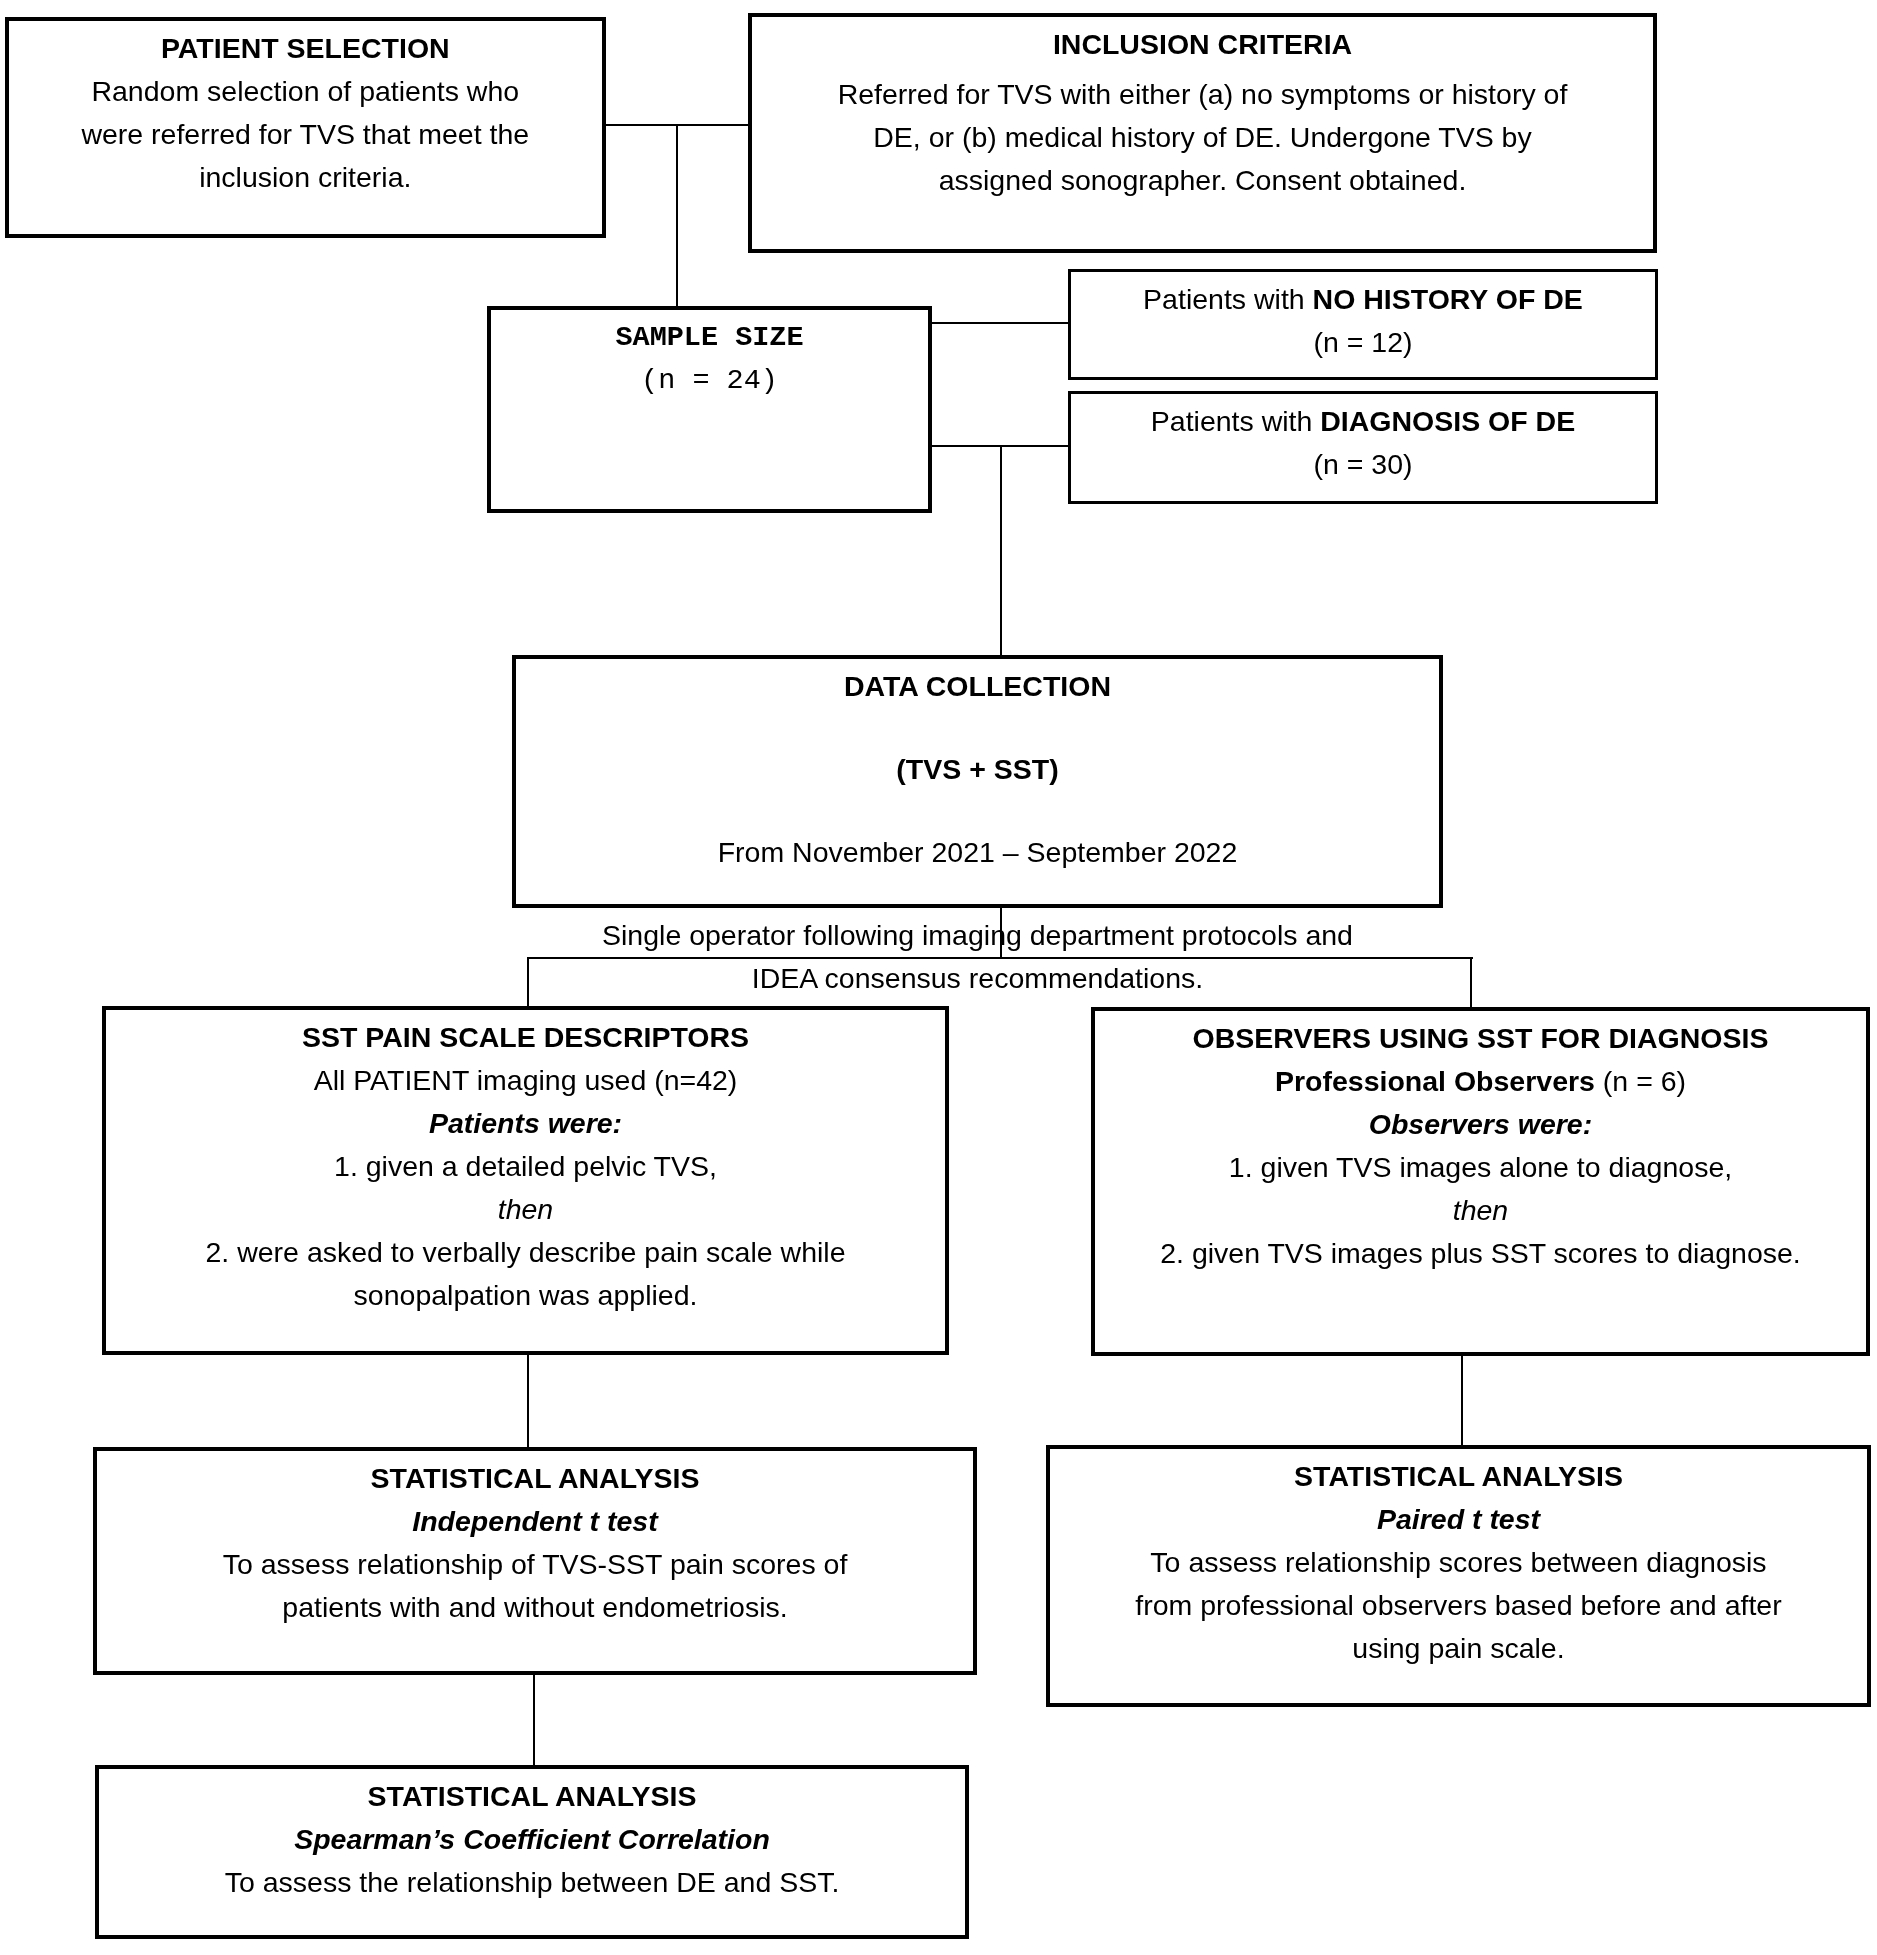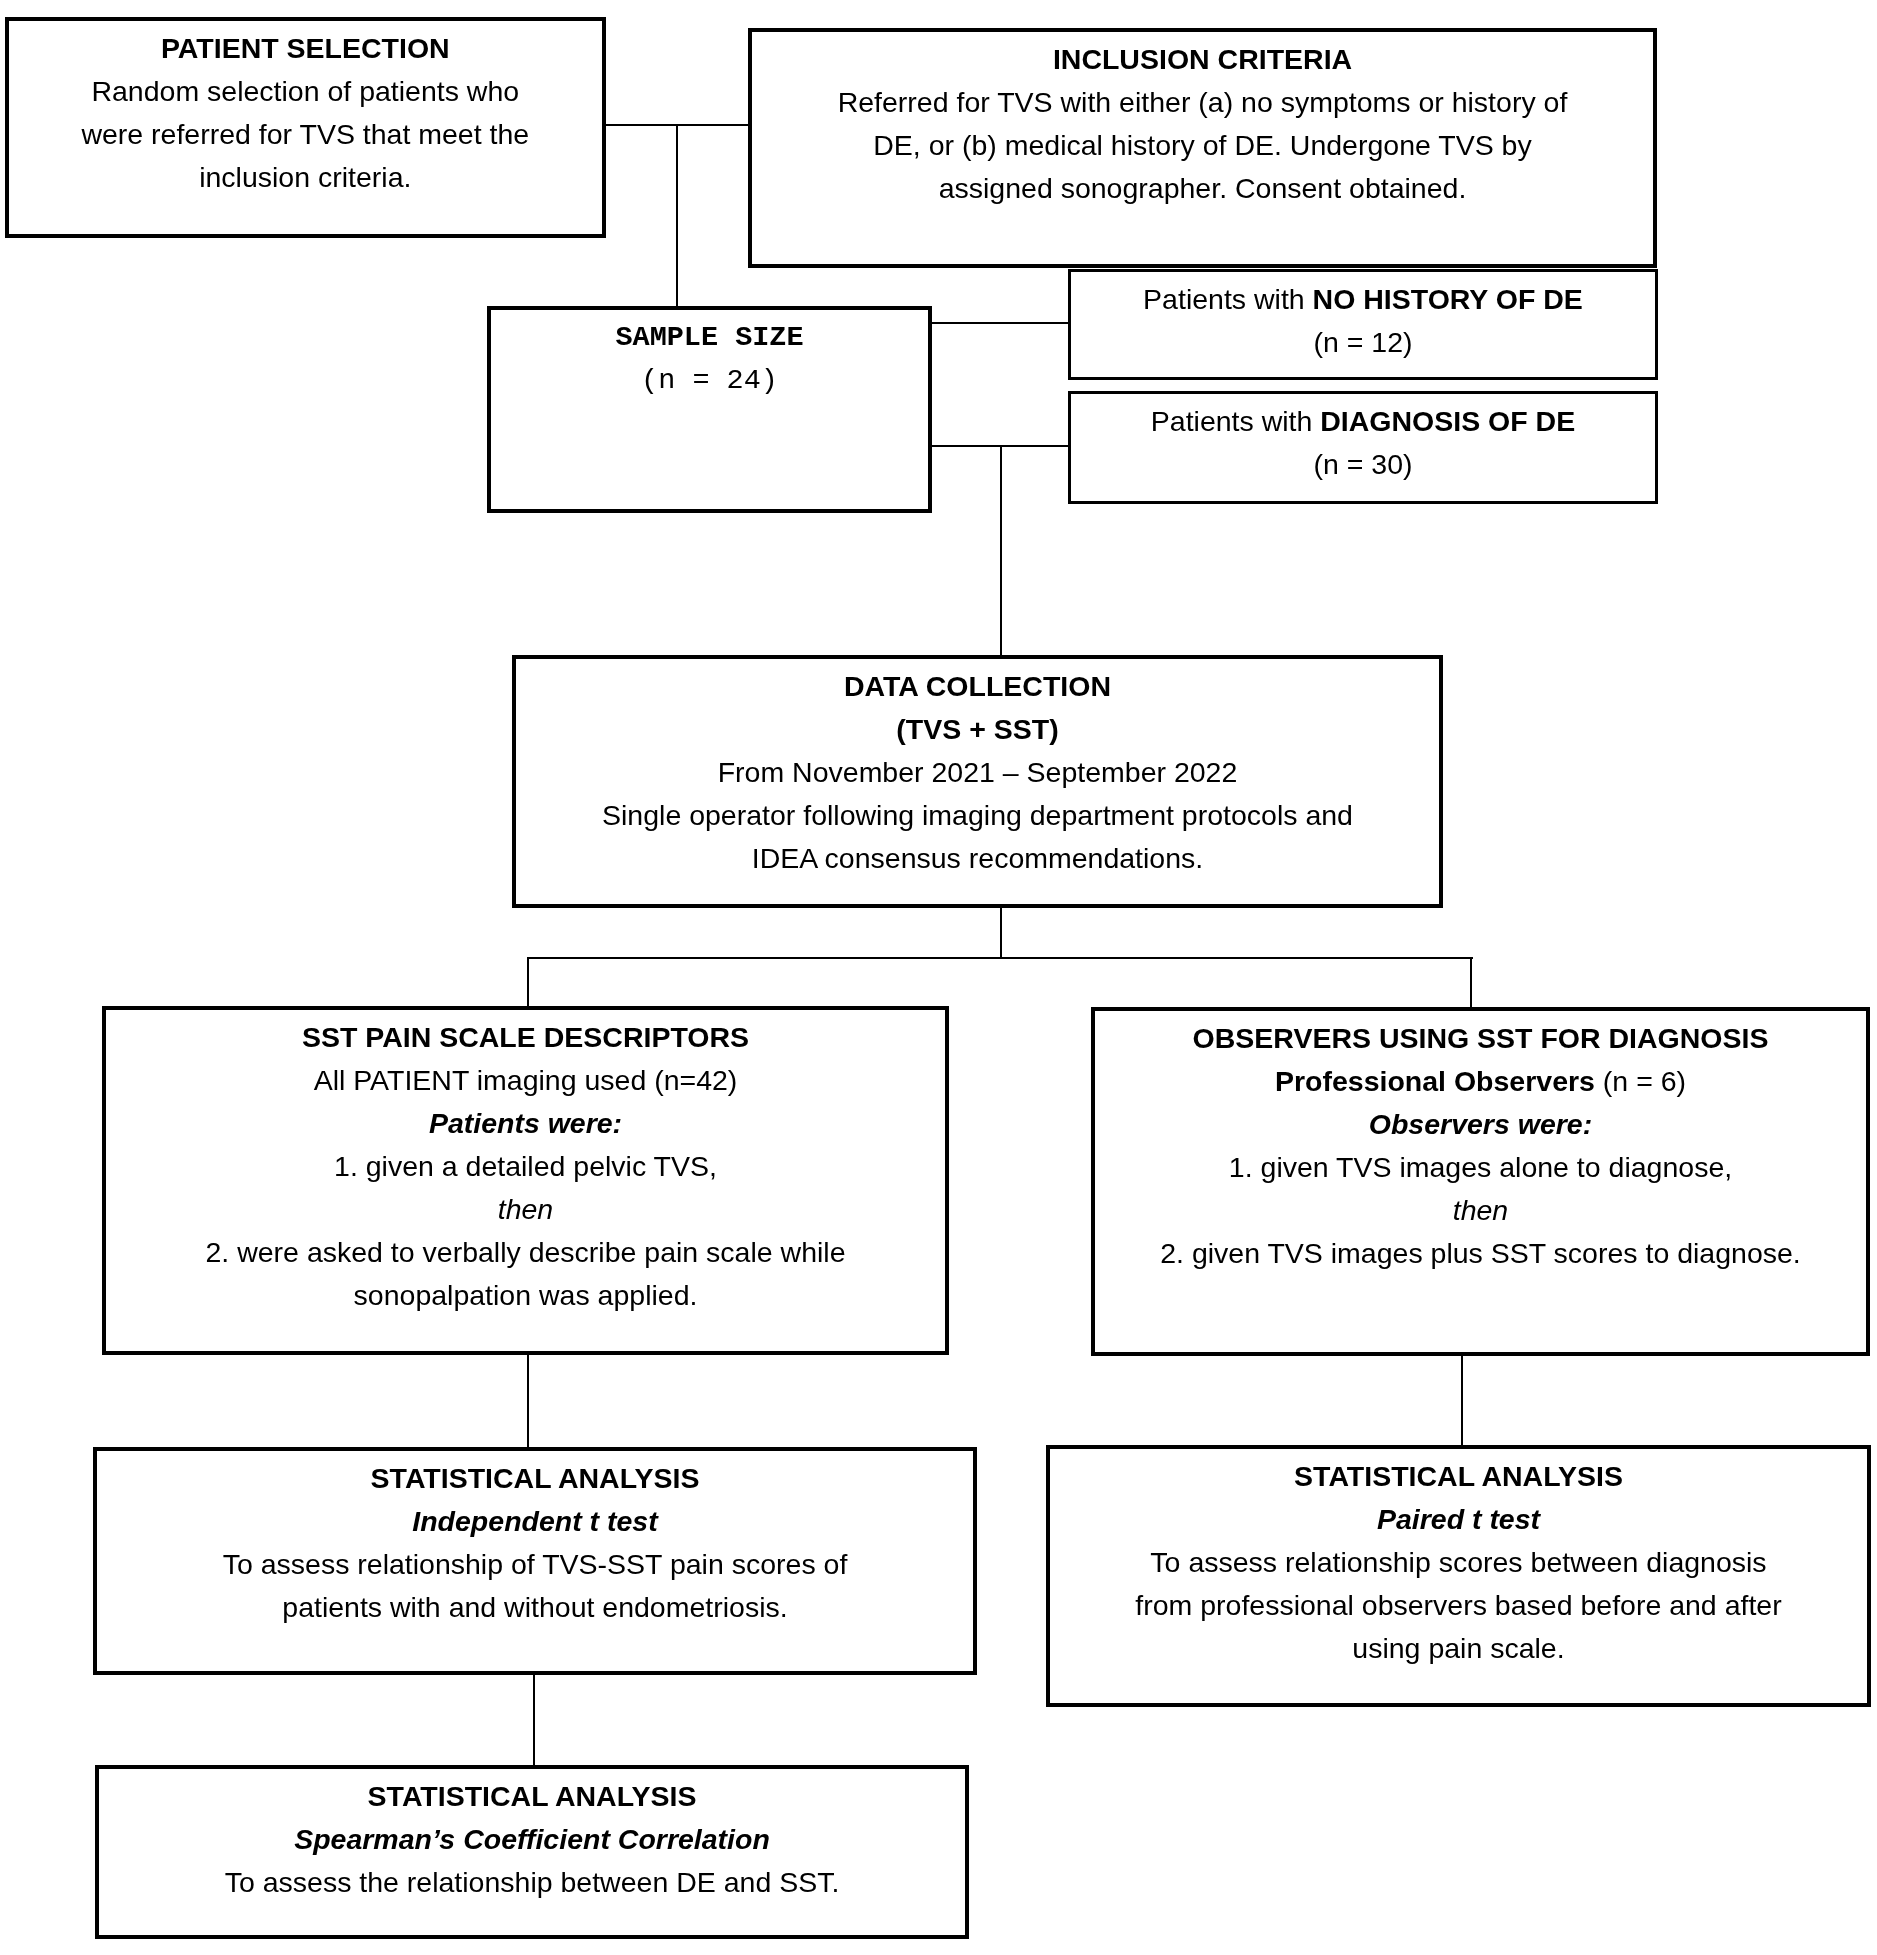--- a/index.html
+++ b/index.html
@@ -57,21 +57,21 @@
   <div class="conn" style="left:1461px;top:1355px;width:2.4px;height:92px;"></div>
   <div class="conn" style="left:533px;top:1673px;width:2.4px;height:94px;"></div>
 
   <div class="box" style="left:4.8px;top:16.6px;width:601px;height:221px;">
     <div class="line b">PATIENT SELECTION</div>
     <div class="line">Random selection of patients who
 were referred for TVS that meet the
 inclusion criteria.</div>
   </div>
 
-  <div class="box" style="left:748px;top:28px;width:909px;height:240px;">
+  <div class="box" style="left:748px;top:13px;width:909px;height:240px;gap:7px;">
     <div class="line b">INCLUSION CRITERIA</div>
     <div class="line">Referred for TVS with either (a) no symptoms or history of
 DE, or (b) medical history of DE. Undergone TVS by
 assigned sonographer. Consent obtained.</div>
   </div>
 
   <div class="box" style="left:487px;top:306px;width:445px;height:207px;font-family:Liberation Mono, monospace;">
     <div class="line b">SAMPLE SIZE</div>
     <div class="line">(n = 24)</div>
   </div>
@@ -79,21 +79,21 @@
   <div class="box thin" style="left:1068px;top:269px;width:590px;height:111px;">
     <div class="line"><span>Patients with </span><span class="b">NO HISTORY OF DE</span></div>
     <div class="line">(n = 12)</div>
   </div>
 
   <div class="box thin" style="left:1068px;top:391px;width:590px;height:113px;">
     <div class="line"><span>Patients with </span><span class="b">DIAGNOSIS OF DE</span></div>
     <div class="line">(n = 30)</div>
   </div>
 
-  <div class="box" style="left:512px;top:655px;width:931px;height:253px;">
+  <div class="box" style="left:512px;top:655px;width:931px;height:253px;gap:40px;">
     <div class="line b">DATA COLLECTION</div>
     <div class="line b">(TVS + SST)</div>
     <div class="line">From November 2021 – September 2022</div>
     <div class="line">Single operator following imaging department protocols and
 IDEA consensus recommendations.</div>
   </div>
 
   <div class="box" style="left:102px;top:1006px;width:847px;height:349px;">
     <div class="line b">SST PAIN SCALE DESCRIPTORS</div>
     <div class="line">All PATIENT imaging used (n=42)</div>

